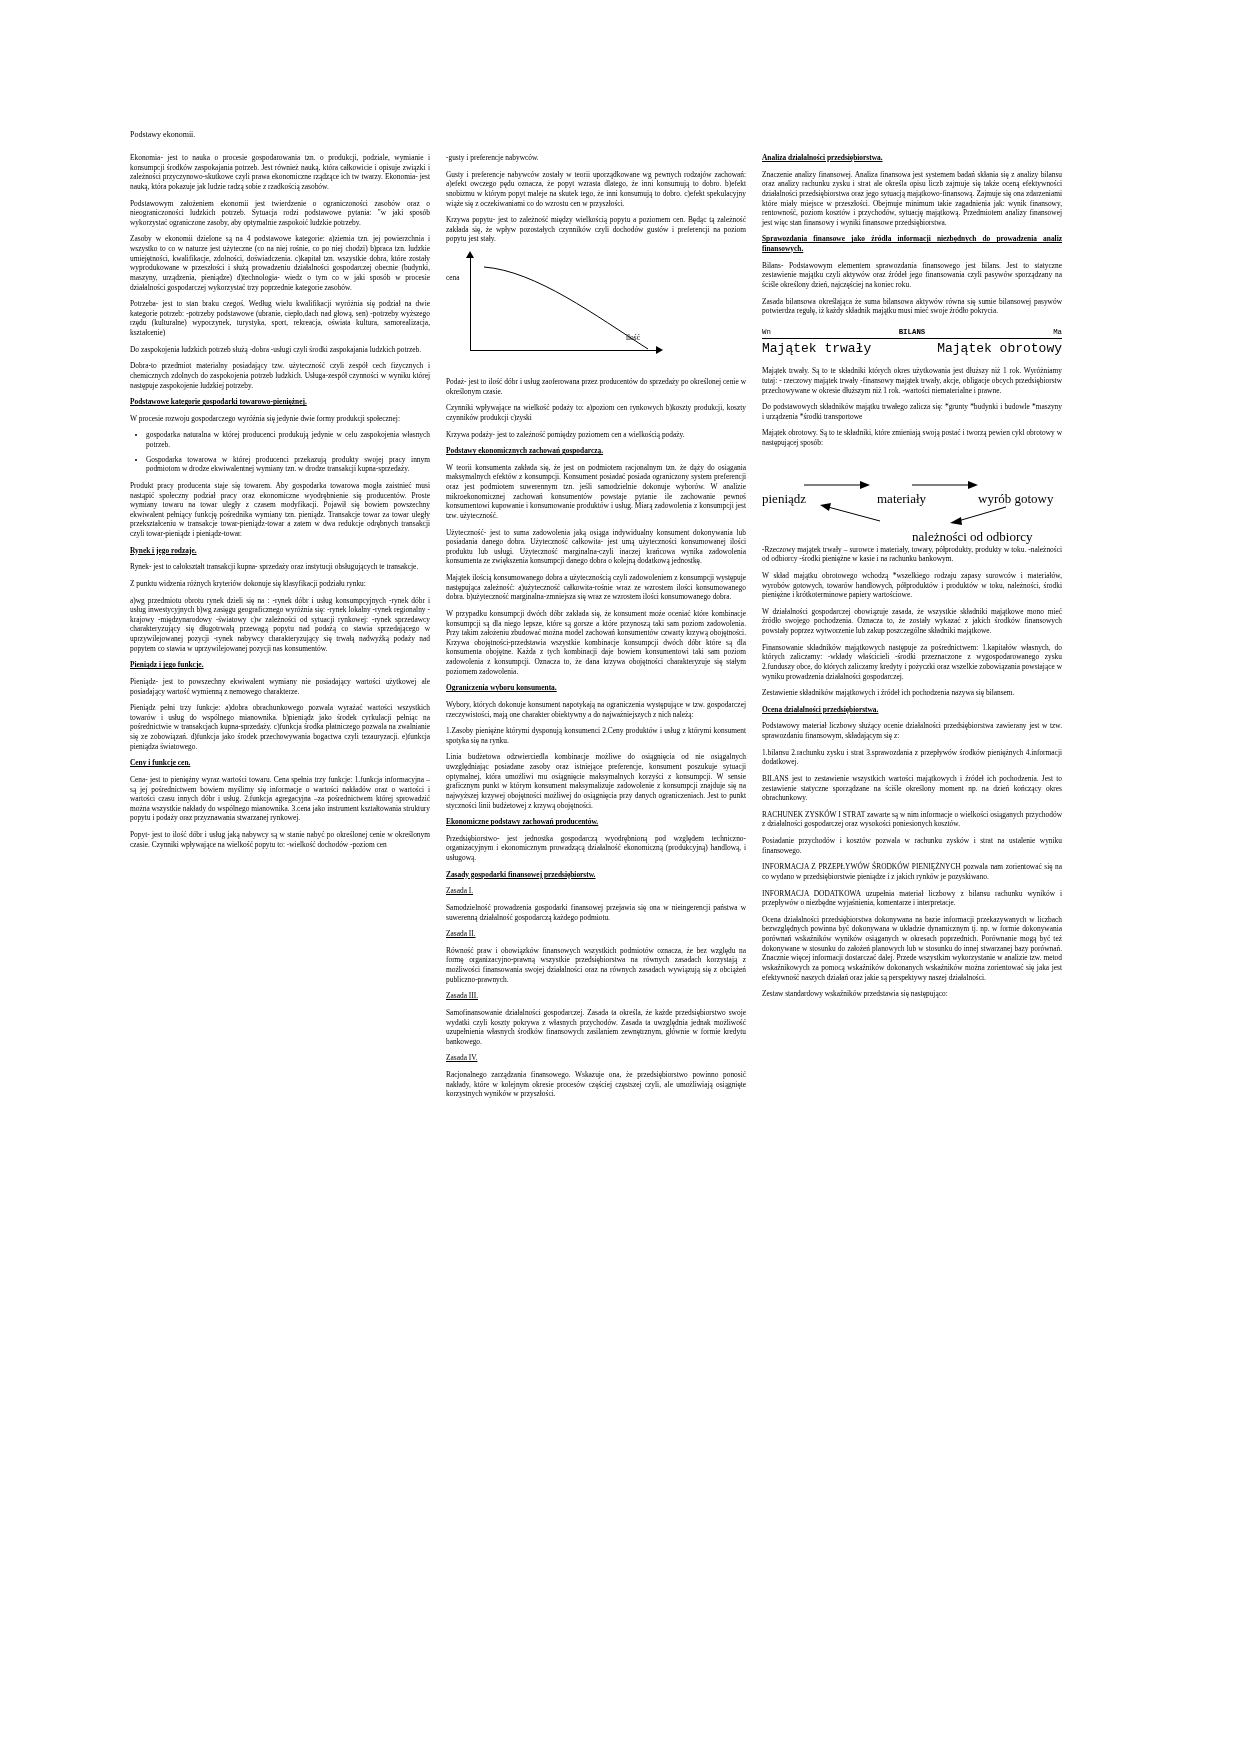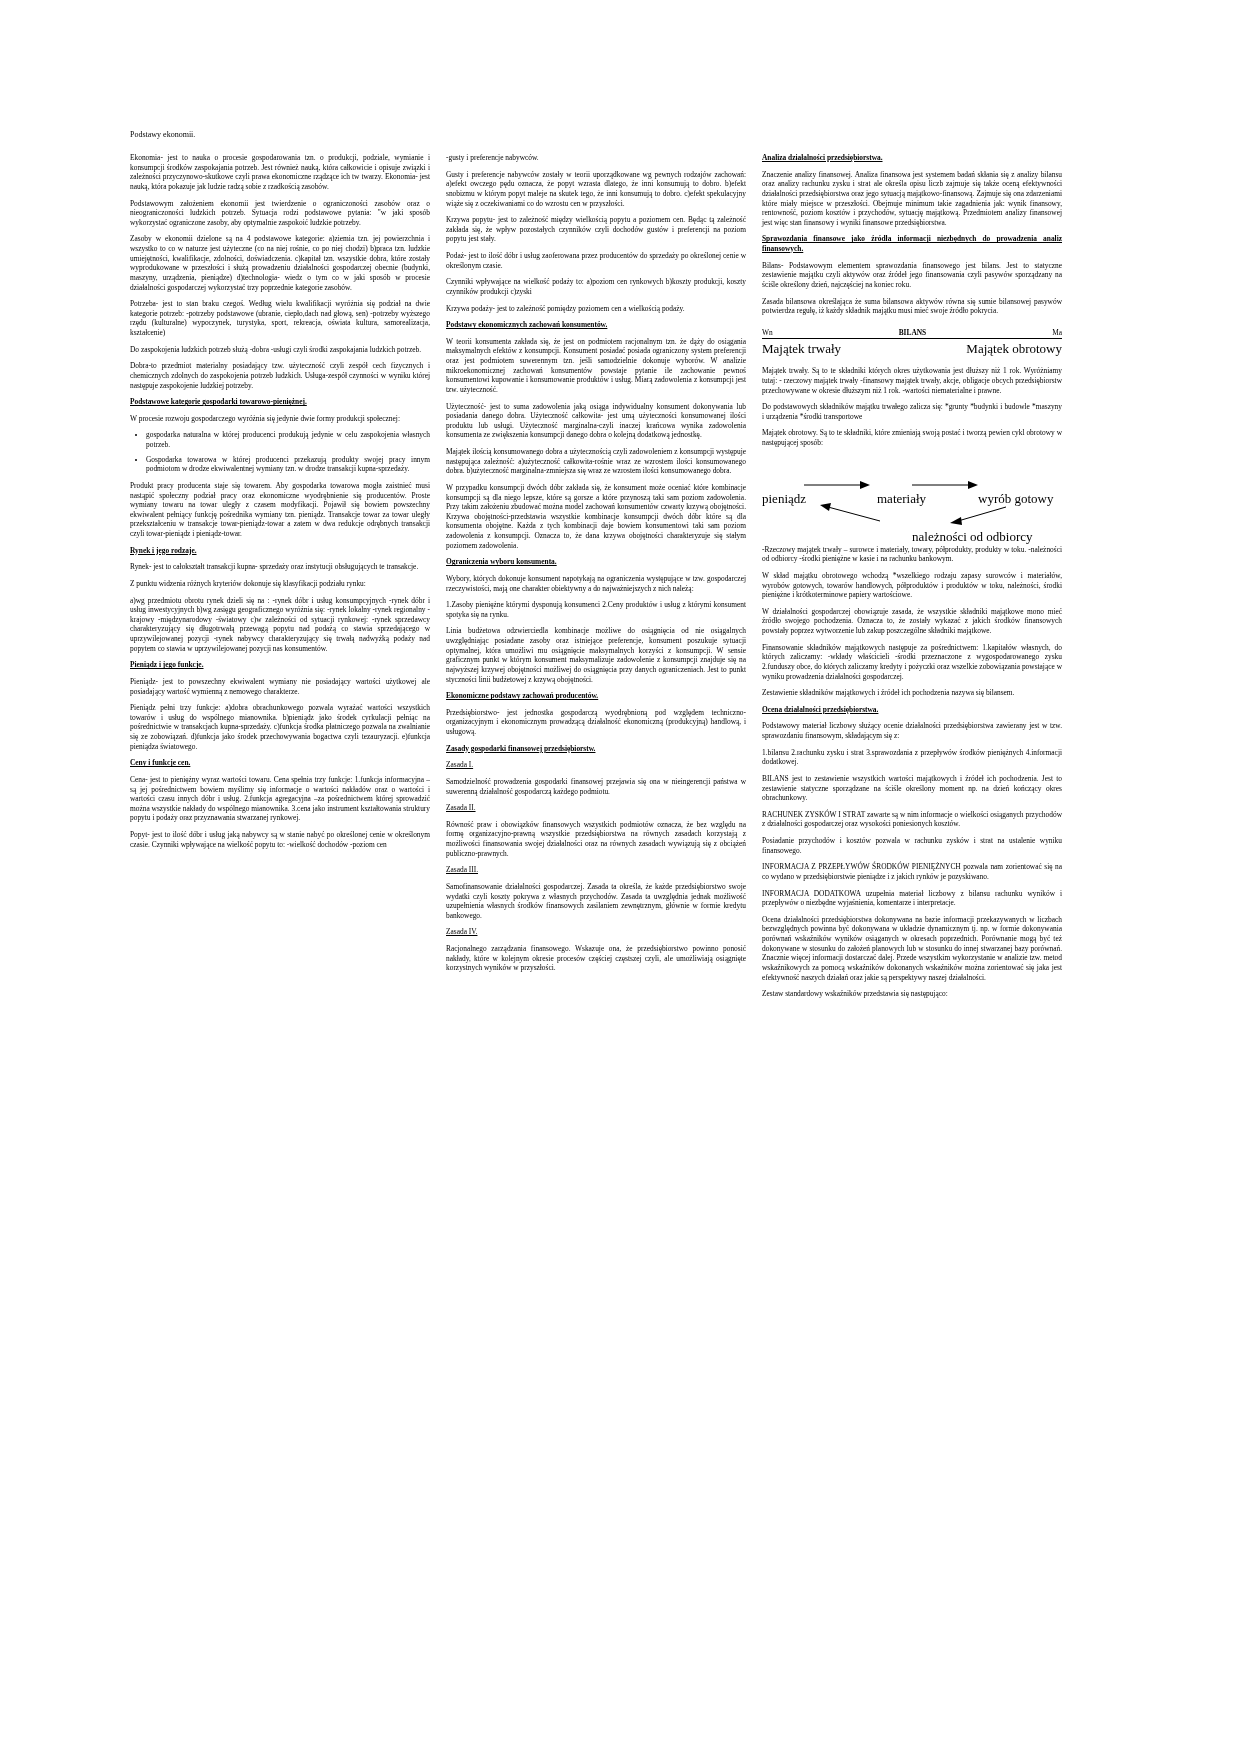--- a/index.html
+++ b/index.html
@@ -16,21 +16,21 @@
   ul{margin:3px 0 7px 0;padding-left:16px;}
   li{margin:0 0 5px 0;}
   .fig{position:relative;height:120px;margin:4px 0 6px 0;}
   .axisv{position:absolute;left:24px;top:4px;width:1px;height:95px;background:#000;}
   .axish{position:absolute;left:24px;top:99px;width:190px;height:1px;background:#000;}
   .arrowup{position:absolute;left:20px;top:0px;width:0;height:0;border-left:4px solid transparent;border-right:4px solid transparent;border-bottom:7px solid #000;}
   .arrowright{position:absolute;left:210px;top:95px;width:0;height:0;border-top:4px solid transparent;border-bottom:4px solid transparent;border-left:7px solid #000;}
   .lblcena{position:absolute;left:0;top:22px;font-size:7.4px;}
   .lblilosc{position:absolute;left:180px;top:82px;font-size:7.4px;}
   .curve{position:absolute;left:30px;top:10px;}
-  .balans{margin:12px 0 8px 0;}
+  .balans{margin:12px 0 8px 0;font-family:Liberation Mono, monospace;}
   .btop{display:flex;justify-content:space-between;font-size:7.4px;}
   .bline{border-top:1.4px solid #000;margin:1px 0 2px 0;}
   .brow{display:flex;justify-content:space-between;font-size:13px;}
   .flowfig{position:relative;height:86px;margin:4px 0 4px 0;font-size:13px;}
   .flowfig .n1{position:absolute;left:0;top:36px;}
   .flowfig .n2{position:absolute;left:115px;top:36px;}
   .flowfig .n3{position:absolute;left:216px;top:36px;}
   .flowfig .n4{position:absolute;left:150px;top:74px;}
   .flowfig svg{position:absolute;left:0;top:0;}
 </style>
@@ -66,25 +66,36 @@
       <p class="ub">Ceny i funkcje cen.</p>
       <p>Cena- jest to pieniężny wyraz wartości towaru. Cena spełnia trzy funkcje: 1.funkcja informacyjna –są jej pośrednictwem bowiem myślimy się informacje o wartości nakładów oraz o wartości i wartości czasu innych dóbr i usług. 2.funkcja agregacyjna –za pośrednictwem której sprowadzić można wszystkie nakłady do wspólnego mianownika. 3.cena jako instrument kształtowania struktury popytu i podaży oraz przyznawania stwarzanej rynkowej.</p>
       <p>Popyt- jest to ilość dóbr i usług jaką nabywcy są w stanie nabyć po określonej cenie w określonym czasie. Czynniki wpływające na wielkość popytu to: -wielkość dochodów -poziom cen</p>
     </div>
 
     <div class="col">
       <p>-gusty i preferencje nabywców.</p>
       <p>Gusty i preferencje nabywców zostały w teorii uporządkowane wg pewnych rodzajów zachowań: a)efekt owczego pędu oznacza, że popyt wzrasta dlatego, że inni konsumują to dobro. b)efekt snobizmu w którym popyt maleje na skutek tego, że inni konsumują to dobro. c)efekt spekulacyjny wiąże się z oczekiwaniami co do wzrostu cen w przyszłości.</p>
       <p>Krzywa popytu- jest to zależność między wielkością popytu a poziomem cen. Będąc tą zależność zakłada się, że wpływ pozostałych czynników czyli dochodów gustów i preferencji na poziom popytu jest stały.</p>
 
+      <div class="fig">
+        <div class="arrowup"></div>
+        <div class="axisv"></div>
+        <div class="axish"></div>
+        <div class="arrowright"></div>
+        <div class="lblcena">cena</div>
+        <div class="lblilosc">ilość</div>
+        <svg class="curve" width="190" height="100">
+          <path d="M8 6 C 60 10, 120 55, 172 88" stroke="#000" stroke-width="1" fill="none"></path>
+        </svg>
+      </div>
 
       <p>Podaż- jest to ilość dóbr i usług zaoferowana przez producentów do sprzedaży po określonej cenie w określonym czasie.</p>
       <p>Czynniki wpływające na wielkość podaży to: a)poziom cen rynkowych b)koszty produkcji, koszty czynników produkcji c)zyski</p>
       <p>Krzywa podaży- jest to zależność pomiędzy poziomem cen a wielkością podaży.</p>
-      <p class="ub">Podstawy ekonomicznych zachowań konsumentów.</p>
+      <p class="ub">Podstawy ekonomicznych zachowań gospodarczą.</p>
       <p>W teorii konsumenta zakłada się, że jest on podmiotem racjonalnym tzn. że dąży do osiągania maksymalnych efektów z konsumpcji. Konsument posiadać posiada ograniczony system preferencji oraz jest podmiotem suwerennym tzn. jeśli samodzielnie dokonuje wyborów. W analizie mikroekonomicznej zachowań konsumentów powstaje pytanie ile zachowanie pewnoś konsumentowi kupowanie i konsumowanie produktów i usług. Miarą zadowolenia z konsumpcji jest tzw. użyteczność.</p>
       <p>Użyteczność- jest to suma zadowolenia jaką osiąga indywidualny konsument dokonywania lub posiadania danego dobra. Użyteczność całkowita- jest umą użyteczności konsumowanej ilości produktu lub usługi. Użyteczność marginalna-czyli inaczej krańcowa wynika zadowolenia konsumenta ze zwiększenia konsumpcji danego dobra o kolejną dodatkową jednostkę.</p>
       <p>Majątek ilością konsumowanego dobra a użytecznością czyli zadowoleniem z konsumpcji występuje następująca zależność: a)użyteczność całkowita-rośnie wraz ze wzrostem ilości konsumowanego dobra. b)użyteczność marginalna-zmniejsza się wraz ze wzrostem ilości konsumowanego dobra.</p>
       <p>W przypadku konsumpcji dwóch dóbr zakłada się, że konsument może oceniać które kombinacje konsumpcji są dla niego lepsze, które są gorsze a które przynoszą taki sam poziom zadowolenia. Przy takim założeniu zbudować można model zachowań konsumentów czwarty krzywą obojętności. Krzywa obojętności-przedstawia wszystkie kombinacje konsumpcji dwóch dóbr które są dla konsumenta obojętne. Każda z tych kombinacji daje bowiem konsumentowi taki sam poziom zadowolenia z konsumpcji. Oznacza to, że dana krzywa obojętności charakteryzuje się stałym poziomem zadowolenia.</p>
       <p class="ub">Ograniczenia wyboru konsumenta.</p>
       <p>Wybory, których dokonuje konsument napotykają na ograniczenia występujące w tzw. gospodarczej rzeczywistości, mają one charakter obiektywny a do najważniejszych z nich należą:</p>
       <p>1.Zasoby pieniężne którymi dysponują konsumenci 2.Ceny produktów i usług z którymi konsument spotyka się na rynku.</p>
       <p>    Linia budżetowa odzwierciedla kombinacje możliwe do osiągnięcia od nie osiągalnych uwzględniając posiadane zasoby oraz istniejące preferencje, konsument poszukuje sytuacji optymalnej, która umożliwi mu osiągnięcie maksymalnych korzyści z konsumpcji. W sensie graficznym punkt w którym konsument maksymalizuje zadowolenie z konsumpcji znajduje się na najwyższej krzywej obojętności możliwej do osiągnięcia przy danych ograniczeniach. Jest to punkt styczności linii budżetowej z krzywą obojętności.</p>
       <p class="ub">Ekonomiczne podstawy zachowań producentów.</p>
       <p>Przedsiębiorstwo- jest jednostka gospodarczą wyodrębnioną pod względem techniczno-organizacyjnym i ekonomicznym prowadzącą działalność ekonomiczną (produkcyjną) handlową, i usługową.</p>

